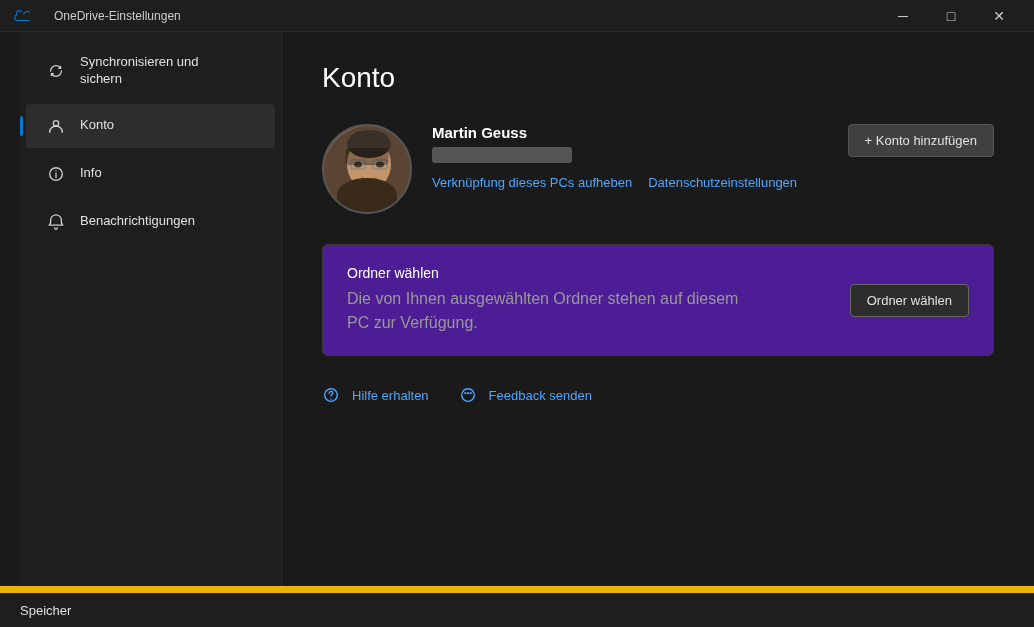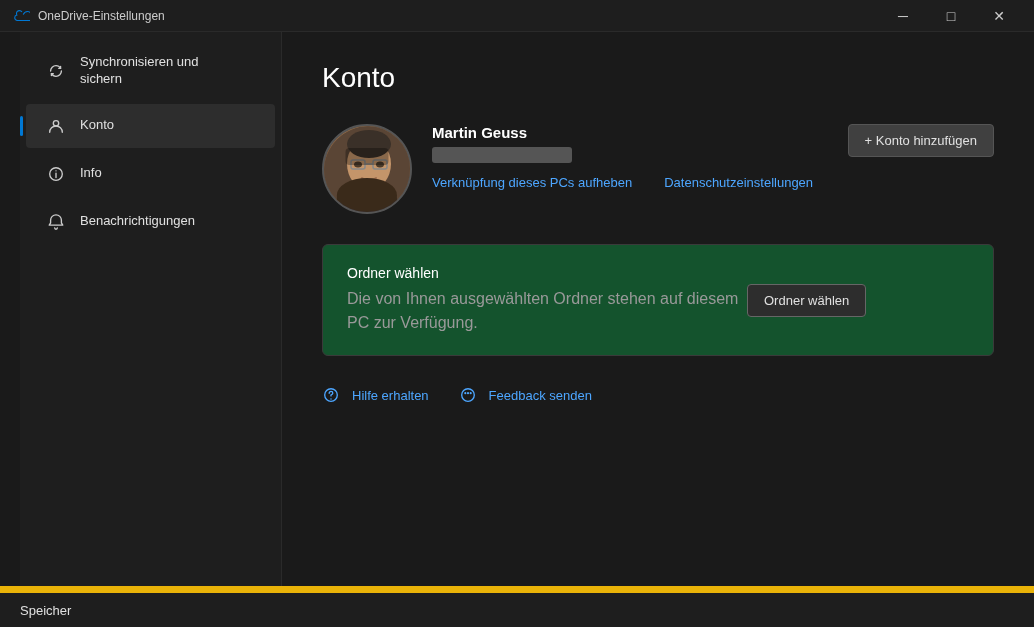--- a/index.html
+++ b/index.html
@@ -21,21 +21,21 @@
       display: flex;
       align-items: center;
       padding: 0 12px;
       justify-content: space-between;
       border-bottom: 1px solid #2a2a2a;
       flex-shrink: 0;
     }
     .title-bar-left {
       display: flex;
       align-items: center;
-      gap: 8px;
+      gap: 24px;
     }
     .title-bar-title {
       font-size: 12px;
       color: #cccccc;
     }
     .title-bar-controls {
       display: flex;
       gap: 2px;
     }
     .title-bar-btn {
@@ -179,21 +179,21 @@
     }
     .account-email-bar {
       height: 16px;
       width: 140px;
       background: #555;
       border-radius: 3px;
       margin-bottom: 12px;
     }
     .account-links {
       display: flex;
-      gap: 32px;
+      gap: 16px;
       align-items: flex-start;
     }
     .account-link {
       color: #4da6ff;
       font-size: 13px;
       cursor: pointer;
       text-decoration: none;
     }
 
     .add-account-btn {
@@ -206,26 +206,27 @@
       cursor: pointer;
       display: flex;
       align-items: center;
       gap: 6px;
       white-space: nowrap;
       align-self: flex-start;
     }
 
     
     .folder-section {
-      background: #14532d;
+      background: #4c1d95;
       border: 1px solid #3a3a3a;
       border-radius: 6px;
       padding: 20px 24px;
       display: flex;
       align-items: center;
+      justify-content: space-between;
       margin-bottom: 30px;
     }
     .folder-info h3 {
       font-size: 14px;
       font-weight: 500;
       color: #ffffff;
       margin-bottom: 6px;
     }
     .folder-info p {
       font-size: 16px;

